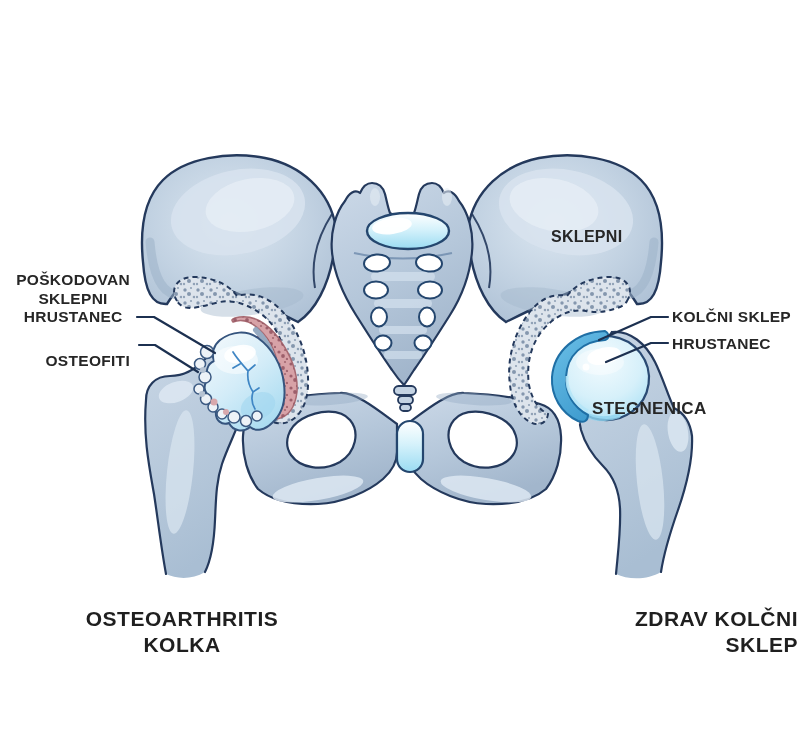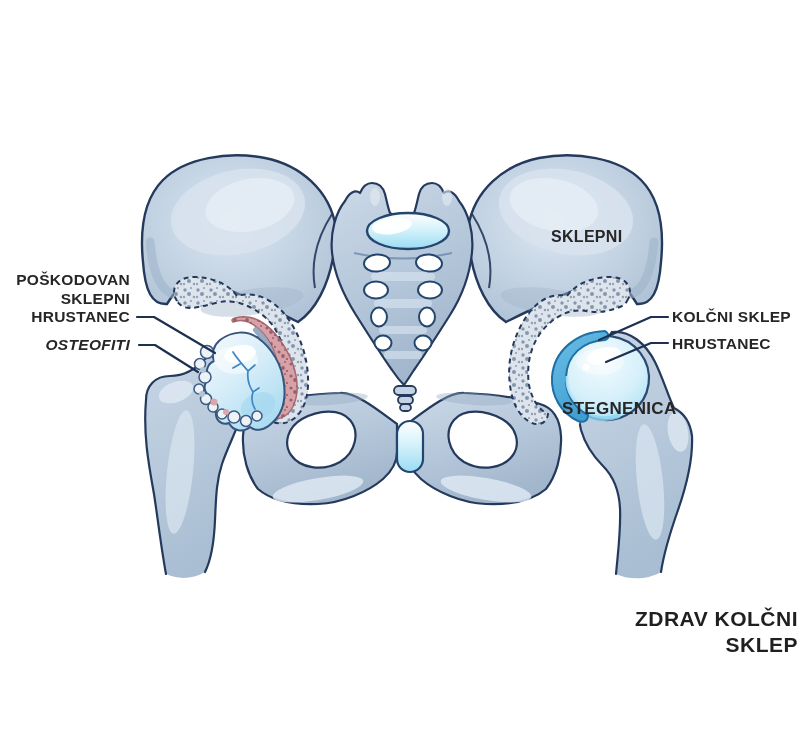--- a/index.html
+++ b/index.html
@@ -5,21 +5,21 @@
   html,body{margin:0;padding:0;background:#ffffff;}
   .stage{
     position:relative;width:800px;height:750px;background:#ffffff;overflow:hidden;
     font-family:"Liberation Sans", sans-serif;
   }
   .stage svg{position:absolute;left:0;top:0;}
   .lbl{
     position:absolute;color:#262626;font-weight:700;letter-spacing:.3px;
     white-space:pre-line;font-size:15.5px;line-height:18.5px;
   }
-  .lbl.right-align{text-align:right;}
+  .lbl.right-align{text-align:center;}
   .caption{
     position:absolute;width:310px;text-align:center;color:#1f1f1f;
     font-weight:700;font-size:21px;line-height:26px;letter-spacing:.5px;
     white-space:pre-line;
   }
 </style>
 </head>
 <body>
 
 <div class="stage">
@@ -202,27 +202,29 @@
     <path d="M 139,345 L 155,345 L 198,372"></path>
     <path d="M 668,317 L 651,317 L 599,340"></path>
     <path d="M 668,343 L 651,343 L 606,362"></path>
   </g>
 </svg>
 
 <div class="lbl right-align" style="right:670px;top:271px;">POŠKODOVAN
 SKLEPNI
 HRUSTANEC</div>
 
-<div class="lbl right-align" style="right:670px;top:336px;font-style:italic;">OSTEOFITI</div>
+<div class="lbl right-align" style="right:670px;top:352px;">OSTEOFITI</div>
 
 <div class="lbl" style="left:551px;top:228px;font-size:16px;">SKLEPNI</div>
 
 <div class="lbl" style="left:672px;top:308px;">KOLČNI SKLEP</div>
 
 <div class="lbl" style="left:672px;top:335px;">HRUSTANEC</div>
 
-<div class="lbl" style="left:562px;top:400px;font-size:17px;">STEGNENICA</div>
-
+<div class="lbl" style="left:592px;top:400px;font-size:17px;">STEGNENICA</div>
+
+<div class="caption" style="left:27px;top:606px;">OSTEOARTHRITIS
+KOLKA</div>
 
 <div class="caption" style="left:488px;top:606px;text-align:right;">ZDRAV KOLČNI
 SKLEP</div>
 
 </div>
 
 </body></html>

